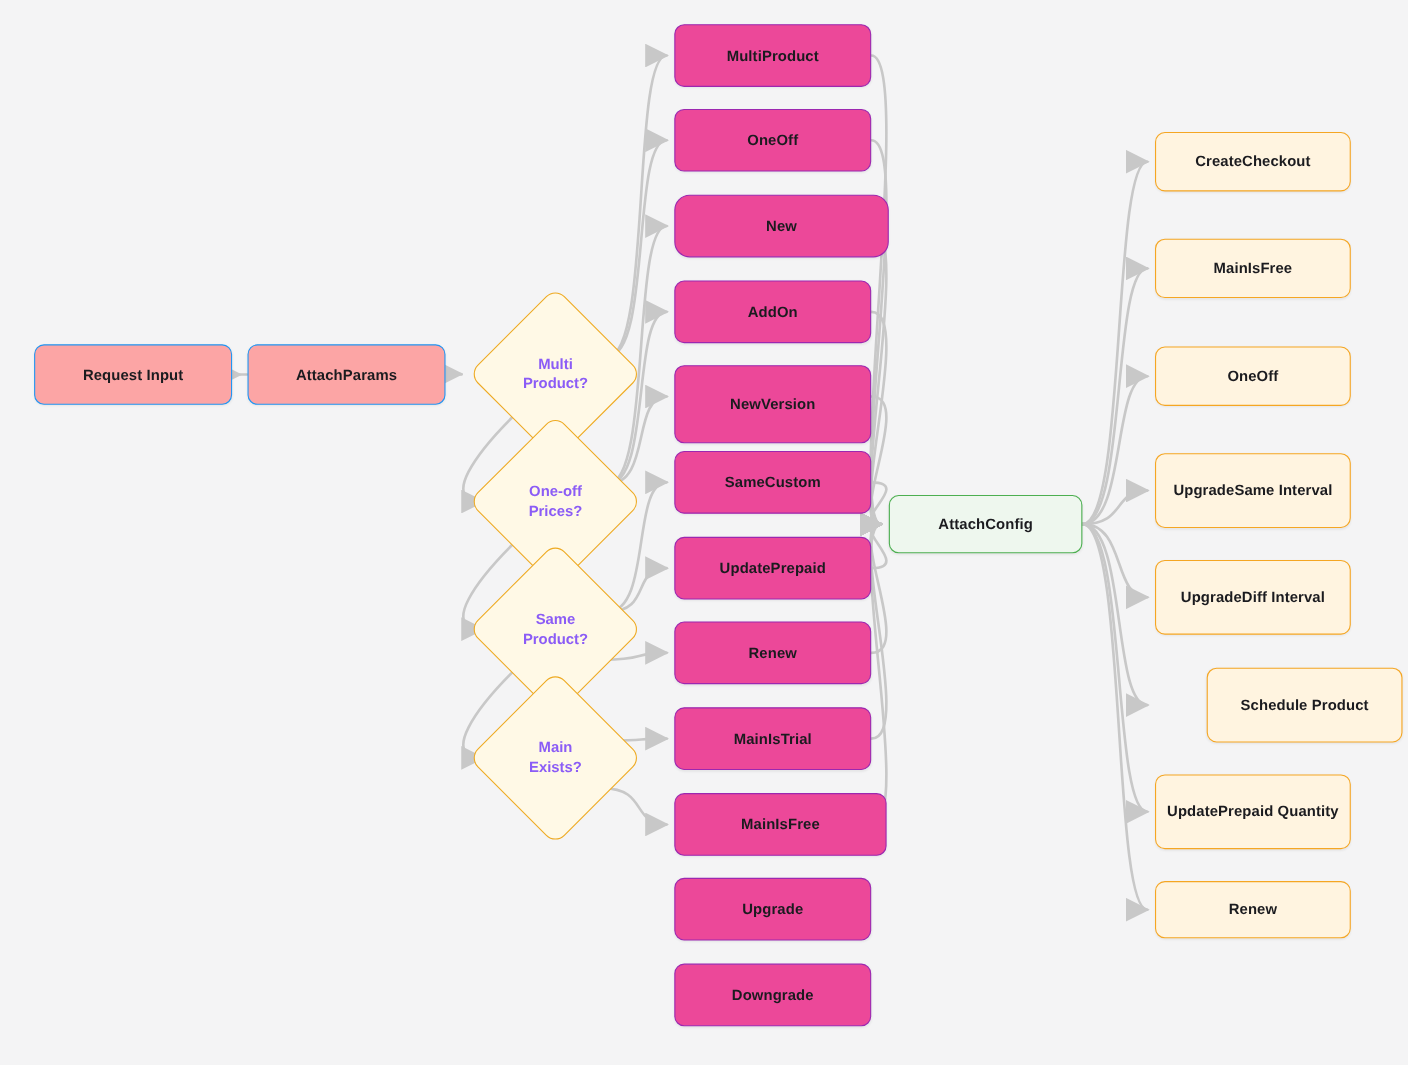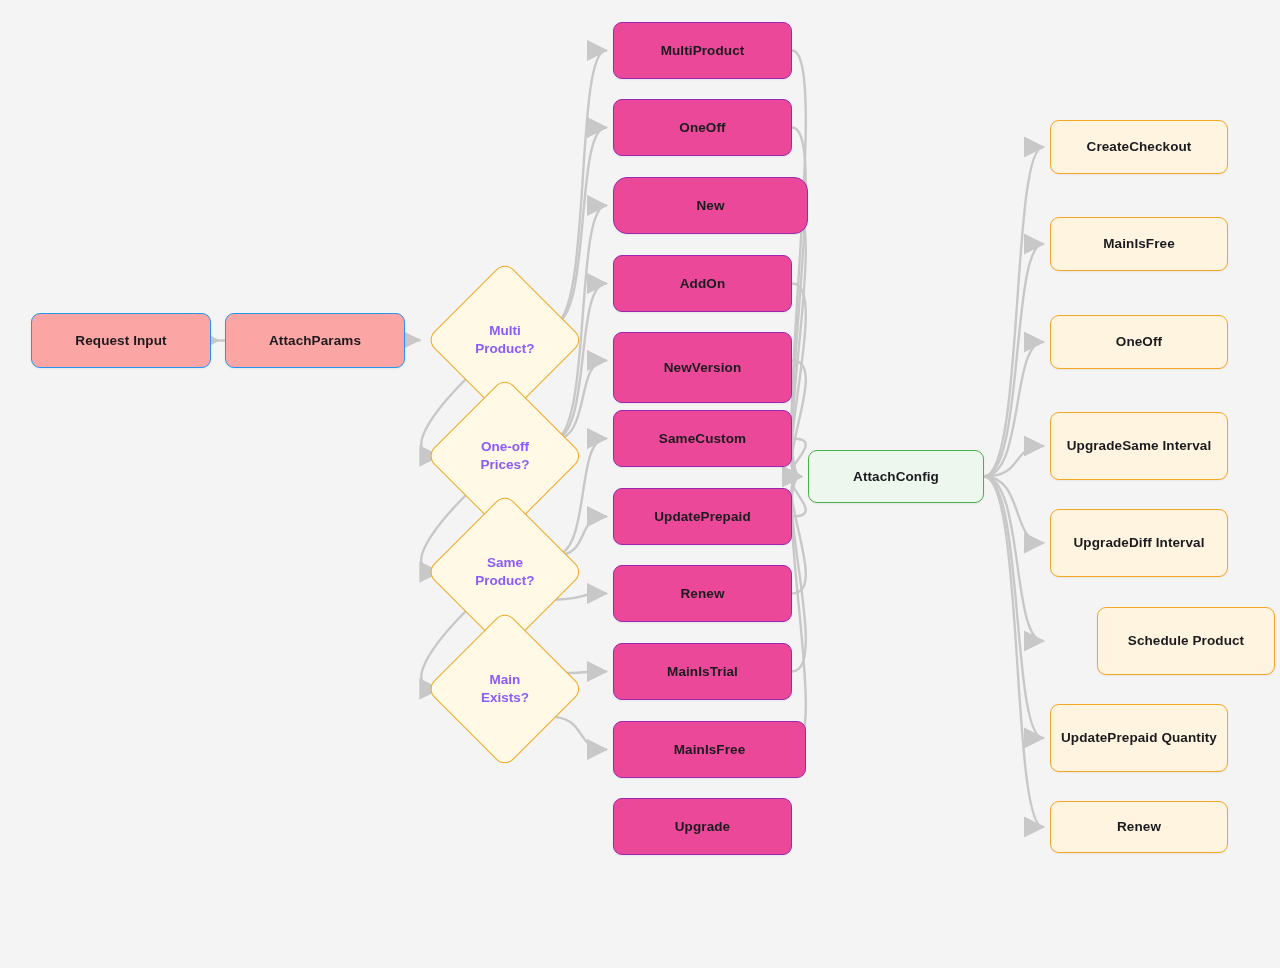--- a/index.html
+++ b/index.html
@@ -195,20 +195,23 @@
     </div>
   <div class="node node-check" style="left: 613px; top: 643px; width: 179px; height: 57px;">
       <span>MainIsTrial</span>
     </div>
   <div class="node node-check" style="left: 613px; top: 721px; width: 193px; height: 57px;">
       <span>MainIsFree</span>
     </div>
   <div class="node node-check" style="left: 613px; top: 798px; width: 179px; height: 57px;">
       <span>Upgrade</span>
     </div>
+  <div class="node node-check" style="left: 613px; top: 876px; width: 179px; height: 57px;">
+      <span>Downgrade</span>
+    </div>
 
   <div class="node node-config" style="left: 808px; top: 450px; width: 176px; height: 53px;">
       <span>AttachConfig</span>
     </div>
 
   <div class="node node-branch" style="left: 1050px; top: 120px; width: 178px; height: 54px;">
       <span>CreateCheckout</span>
     </div>
   <div class="node node-branch" style="left: 1050px; top: 217px; width: 178px; height: 54px;">
       <span>MainIsFree</span>

